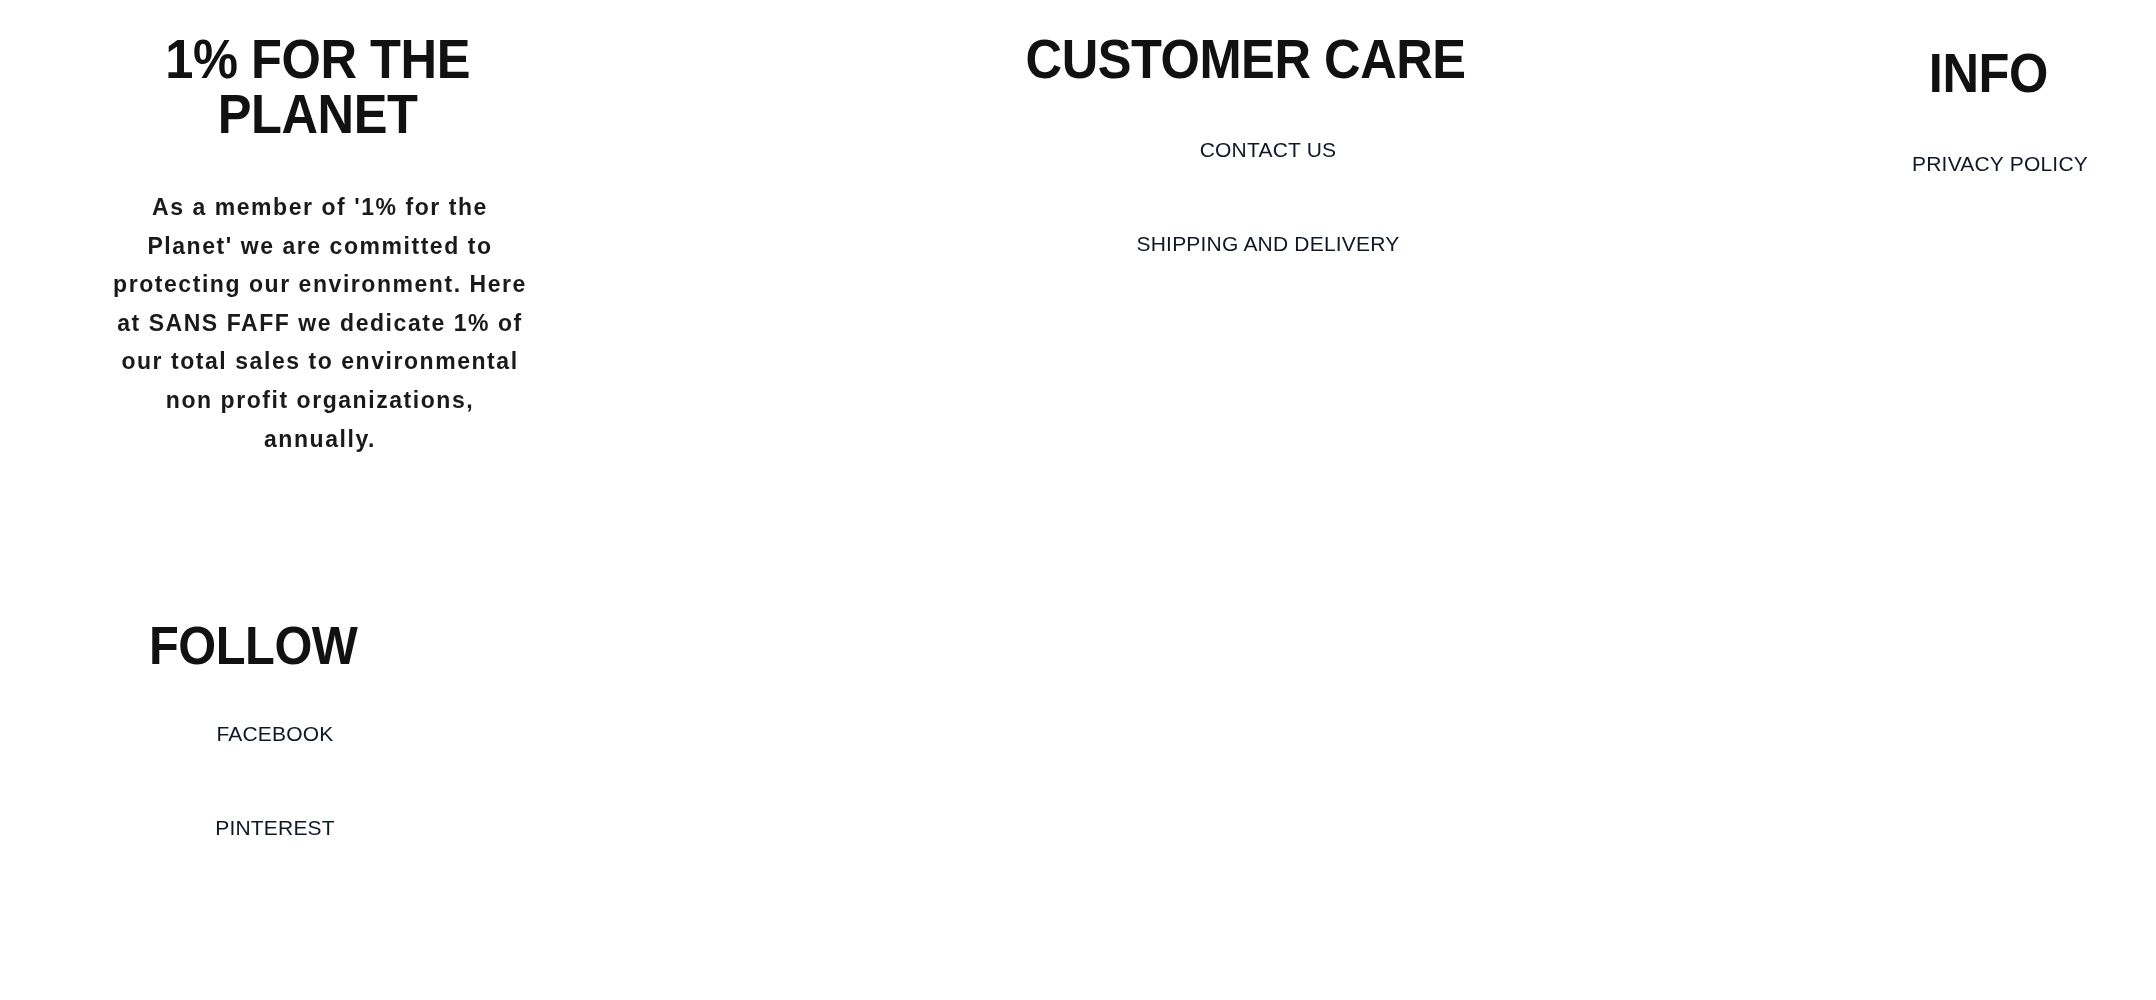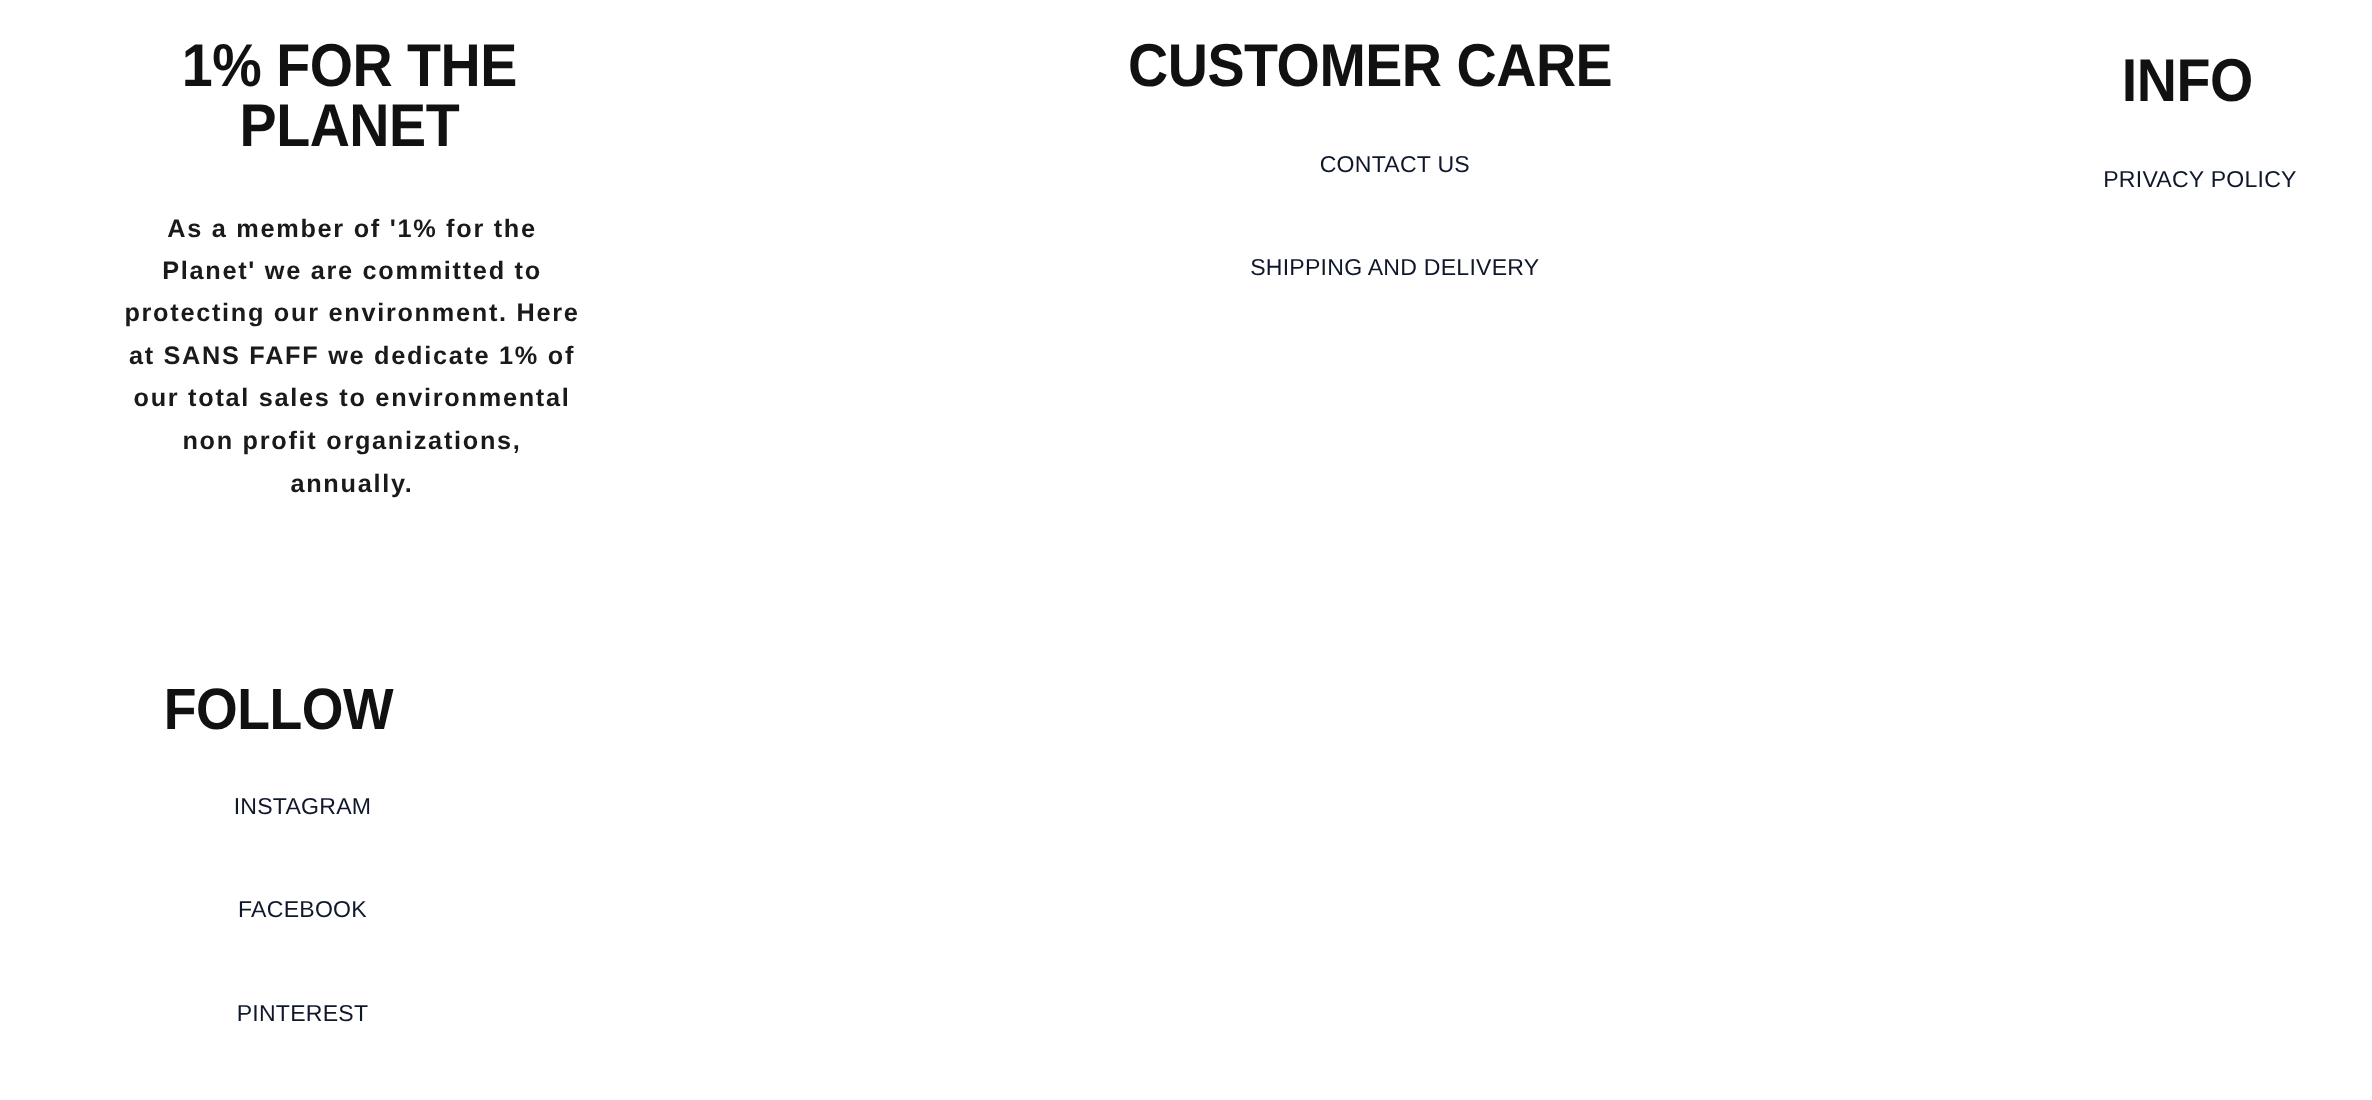--- a/index.html
+++ b/index.html
@@ -136,23 +136,20 @@
 at SANS FAFF we dedicate 1% of
 our total sales to environmental
 non profit organizations,
 annually.</p>
   </section>
 
   <section class="col-follow">
     <h2 class="col-heading">FOLLOW</h2>
     <ul class="link-list">
       <li>
-        <a class="link-item" href="#">INSTAGRAM</a>
-      </li>
-      <li>
         <a class="link-item" href="#">FACEBOOK</a>
       </li>
       <li>
         <a class="link-item" href="#">PINTEREST</a>
       </li>
     </ul>
   </section>
 
   <section class="col-care">
     <h2 class="col-heading">CUSTOMER CARE</h2>

